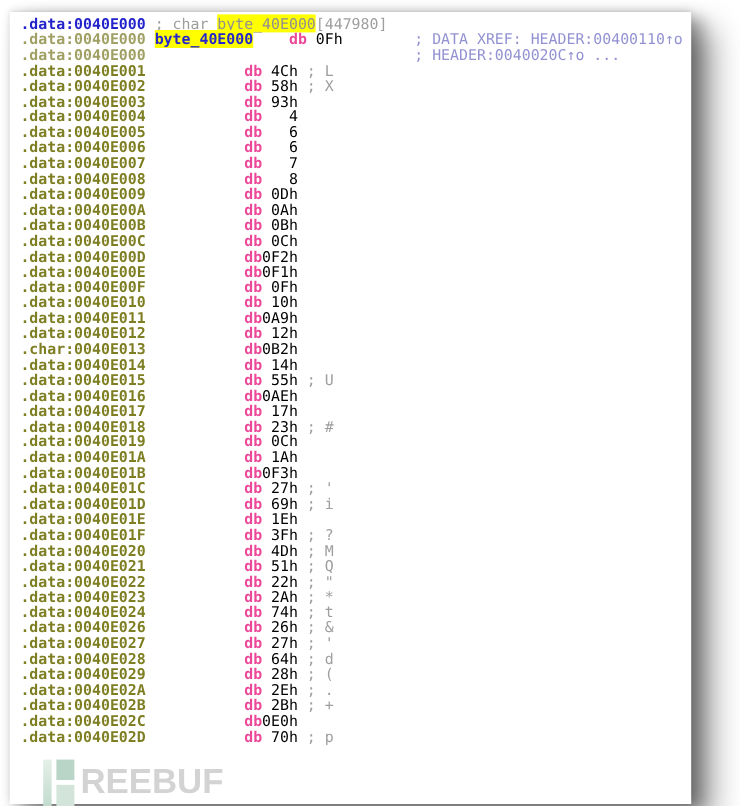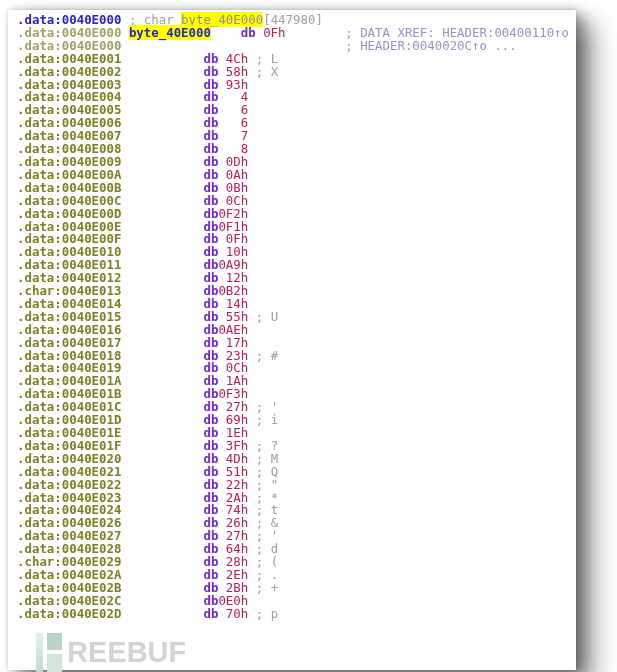--- a/index.html
+++ b/index.html
@@ -18,22 +18,22 @@
       18px 14px 24px rgba(0,0,0,0.38);
   }
   .listing{white-space:nowrap;}
   .ln{height:12.92px;line-height:12.92px;font-size:12.4px;white-space:nowrap;}
   .ln span{white-space:pre;}
   .sp{display:inline-block;height:1px;vertical-align:baseline;}
   .w1{width:1ch}.w4{width:4ch}.w8{width:8ch}.w11{width:11ch}.w30{width:30ch}
   .addr-sel{color:#2323cc;font-weight:bold;}
   .addr-hdr{color:#a0a065;font-weight:bold;}
   .addr-d{color:#7e7e23;font-weight:bold;}
-  .kw{color:#6d28d9;font-weight:bold;}
-  .val{color:#be185d;}
+  .kw{color:#ec4899;font-weight:bold;}
+  .val{color:#000000;}
   .cmt{color:#9e9e9e;}
   .xref{color:#9292d2;}
   .hl{background:#ffff00;}
   .hl-name{color:#2525cd;font-weight:bold;}
   .hl-gray{color:#8f8f8f;}
   .watermark{
     position:absolute;left:36px;top:631px;height:47px;z-index:5;
     display:flex;align-items:flex-start;
   }
   .wm-logo{position:relative;width:28px;height:47px;}
@@ -98,21 +98,21 @@
         <div class="ln"><span class="addr-d">.data:0040E01E</span><span class="sp w11"></span><span class="kw">db</span><span class="val"> 1Eh</span></div>
         <div class="ln"><span class="addr-d">.data:0040E01F</span><span class="sp w11"></span><span class="kw">db</span><span class="val"> 3Fh</span><span class="cmt"> ; ?</span></div>
         <div class="ln"><span class="addr-d">.data:0040E020</span><span class="sp w11"></span><span class="kw">db</span><span class="val"> 4Dh</span><span class="cmt"> ; M</span></div>
         <div class="ln"><span class="addr-d">.data:0040E021</span><span class="sp w11"></span><span class="kw">db</span><span class="val"> 51h</span><span class="cmt"> ; Q</span></div>
         <div class="ln"><span class="addr-d">.data:0040E022</span><span class="sp w11"></span><span class="kw">db</span><span class="val"> 22h</span><span class="cmt"> ; "</span></div>
         <div class="ln"><span class="addr-d">.data:0040E023</span><span class="sp w11"></span><span class="kw">db</span><span class="val"> 2Ah</span><span class="cmt"> ; *</span></div>
         <div class="ln"><span class="addr-d">.data:0040E024</span><span class="sp w11"></span><span class="kw">db</span><span class="val"> 74h</span><span class="cmt"> ; t</span></div>
         <div class="ln"><span class="addr-d">.data:0040E026</span><span class="sp w11"></span><span class="kw">db</span><span class="val"> 26h</span><span class="cmt"> ; &amp;</span></div>
         <div class="ln"><span class="addr-d">.data:0040E027</span><span class="sp w11"></span><span class="kw">db</span><span class="val"> 27h</span><span class="cmt"> ; '</span></div>
         <div class="ln"><span class="addr-d">.data:0040E028</span><span class="sp w11"></span><span class="kw">db</span><span class="val"> 64h</span><span class="cmt"> ; d</span></div>
-        <div class="ln"><span class="addr-d">.char:0040E029</span><span class="sp w11"></span><span class="kw">db</span><span class="val"> 28h</span><span class="cmt"> ; (</span></div>
+        <div class="ln"><span class="addr-d">.data:0040E029</span><span class="sp w11"></span><span class="kw">db</span><span class="val"> 28h</span><span class="cmt"> ; (</span></div>
         <div class="ln"><span class="addr-d">.data:0040E02A</span><span class="sp w11"></span><span class="kw">db</span><span class="val"> 2Eh</span><span class="cmt"> ; .</span></div>
         <div class="ln"><span class="addr-d">.data:0040E02B</span><span class="sp w11"></span><span class="kw">db</span><span class="val"> 2Bh</span><span class="cmt"> ; +</span></div>
         <div class="ln"><span class="addr-d">.data:0040E02C</span><span class="sp w11"></span><span class="kw">db</span><span class="val">0E0h</span></div>
         <div class="ln"><span class="addr-d">.data:0040E02D</span><span class="sp w11"></span><span class="kw">db</span><span class="val"> 70h</span><span class="cmt"> ; p</span></div>
       </div>
   </div>
 </div>
 
 <div class="watermark">
   <div class="wm-logo">

